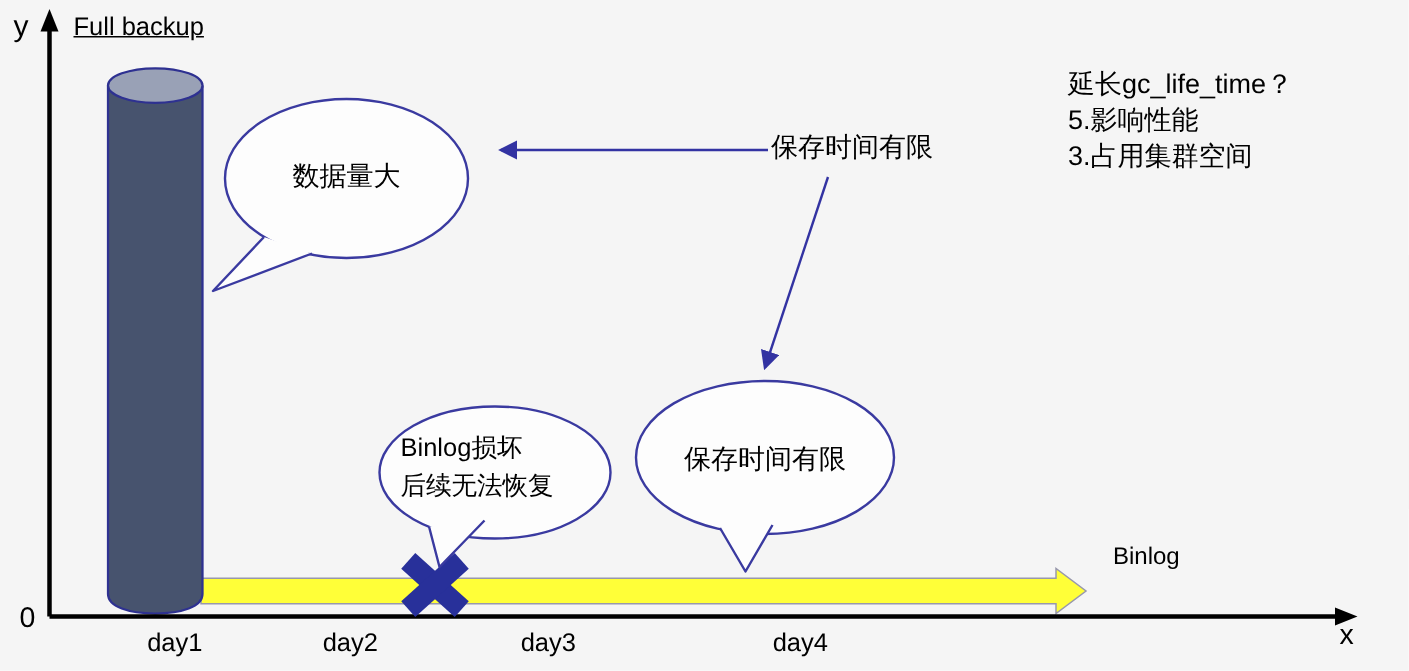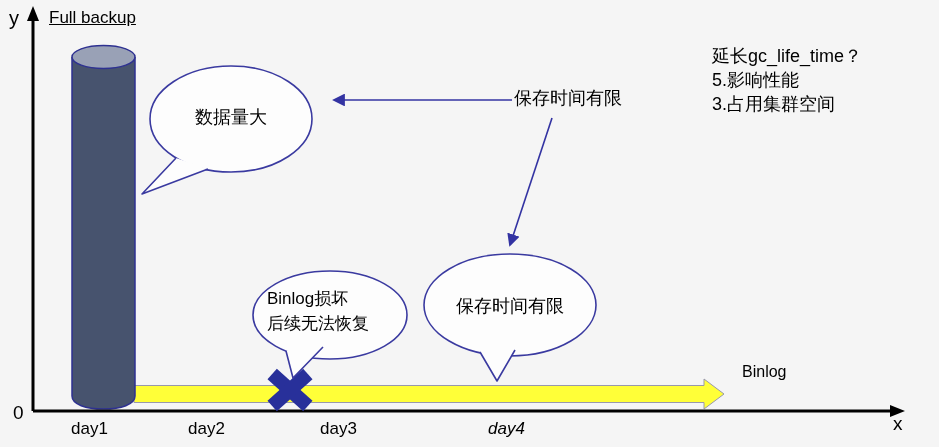--- a/index.html
+++ b/index.html
@@ -6,21 +6,21 @@
   #stage{
     position:relative;
     width:939px;height:447px;
     background:#f5f5f5;
     font-family:"Liberation Sans", sans-serif;
     color:#000;
     overflow:hidden;
   }
   #shapes{position:absolute;left:0;top:0;width:939px;height:447px;}
   .txt{position:absolute;white-space:nowrap;}
-  .day{position:absolute;top:419px;width:64px;text-align:left;font-size:17px;}
+  .day{position:absolute;top:419px;width:64px;text-align:right;font-size:17px;}
   .bubble-text{position:absolute;text-align:center;font-size:18px;}
   #bubble2-text{font-size:17px;line-height:25px;text-align:left;}
   #gc-note{position:absolute;left:712px;top:44px;font-size:18px;line-height:24px;}
   #gc-note div{white-space:nowrap;}
 </style>
 </head>
 <body>
 
 <div id="stage">
 
@@ -61,21 +61,21 @@
 
   <div class="txt" style="left:9px;top:7px;font-size:20px;">y</div>
   <div class="txt" style="left:13px;top:402px;font-size:19px;">0</div>
   <div class="txt" style="left:893px;top:413px;font-size:19px;">x</div>
 
   <div class="txt" style="left:49px;top:8px;font-size:17px;text-decoration:underline;">Full backup</div>
 
   <div class="day" style="left:71px;">day1</div>
   <div class="day" style="left:188px;">day2</div>
   <div class="day" style="left:320px;">day3</div>
-  <div class="day" style="left:488px;font-style:italic;">day4</div>
+  <div class="day" style="left:488px;">day4</div>
 
   <div class="txt" style="left:704px;top:363px;font-size:16px;margin-left:38px;">Binlog</div>
 
   <div class="bubble-text" style="left:161px;top:105px;width:140px;">数据量大</div>
 
   <div class="bubble-text" id="bubble2-text" style="left:267px;top:286px;width:130px;">
     <div>Binlog损坏</div>
     <div>后续无法恢复</div>
   </div>
 

